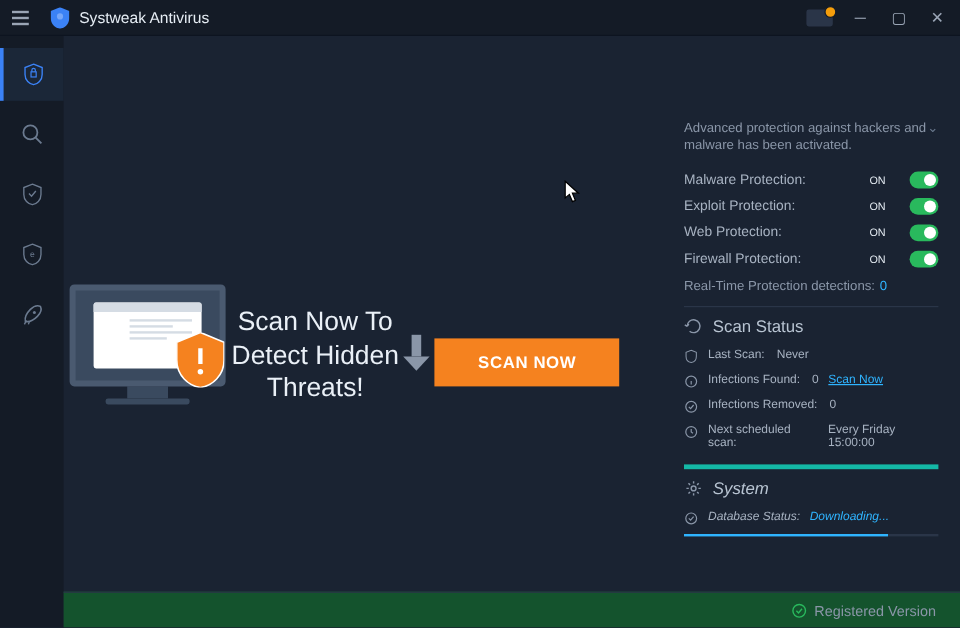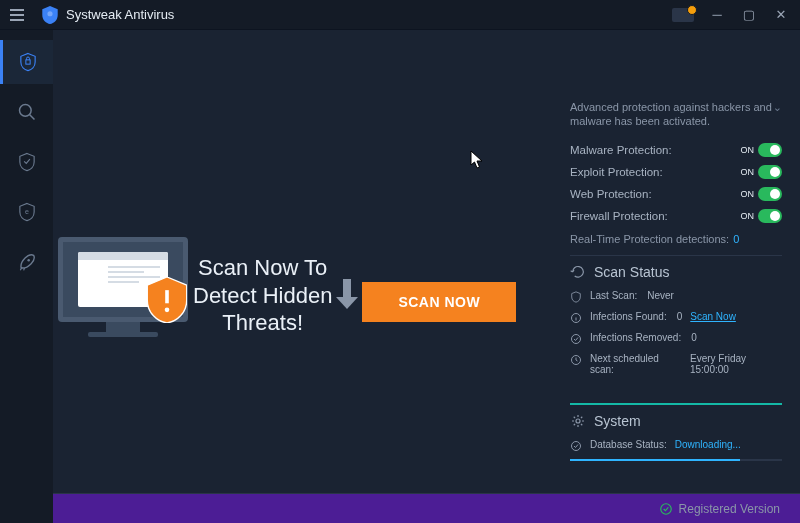--- a/index.html
+++ b/index.html
@@ -117,38 +117,38 @@
 }
 .panel-head {
   display: flex; align-items: center; gap: 8px;
   color: #b8c4d2; font-size: 14px;
   margin-bottom: 6px;
 }
 .panel-head .help { margin-left: auto; width: 14px; height: 14px; border: 1px solid #6b7a8f; border-radius: 50%; font-size: 9px; display: flex; align-items: center; justify-content: center; color: #6b7a8f; }
 .sub-note { color: #8a96a8; font-size: 11px; line-height: 1.3; margin-bottom: 10px; display: flex; }
 .sub-note .chev { margin-left: auto; color: #6b7a8f; }
 .row { display: flex; align-items: center; justify-content: space-between; padding: 4px 0; color: #a8b3c2; }
-.toggle { display: flex; align-items: center; gap: 4px; font-size: 9px; color: #e5ecf3; }
+.toggle { display: flex; align-items: center; gap: 20px; font-size: 9px; color: #e5ecf3; }
 .toggle-bg { width: 24px; height: 14px; background: #29b95d; border-radius: 8px; position: relative; }
 .toggle-bg::after { content: ""; position: absolute; right: 2px; top: 2px; width: 10px; height: 10px; background: #fff; border-radius: 50%; }
 .sep { height: 1px; background: #2a3548; margin: 10px 0 8px; }
 .detections { color: #8a96a8; font-size: 11px; margin-top: 6px; }
 .detections .num { color: #2fb4ff; margin-left: 4px; }
 .status-row { display: flex; align-items: flex-start; gap: 8px; padding: 4px 0; color: #a8b3c2; font-size: 10px; }
 .status-row .ico { width: 12px; height: 12px; flex-shrink: 0; margin-top: 1px; }
 .status-row .val { margin-left: 2px; }
 .status-row .link { color: #2fb4ff; text-decoration: underline; cursor: pointer; }
-.system-sep { border-top: 2px solid #14b8a6; margin-top: 24px; padding-top: 8px; }
+.system-sep { border-top: 4px solid #14b8a6; margin-top: 8px; padding-top: 8px; font-style: italic; }
 .footer {
   position: absolute; bottom: 0; left: 53px; right: 0;
   height: 30px;
   border-top: 1px solid #2a3548;
   display: flex; align-items: center; justify-content: flex-end;
   padding-right: 20px;
-  background: #4c1d95;
+  background: #14532d;
 }
 .footer-text { color: #8a96a8; font-size: 12px; display: flex; align-items: center; gap: 6px; }
 .footer-text svg { width: 14px; height: 14px; }
 .cursor { position: absolute; left: 470px; top: 150px; z-index: 10; }
 .dl-progress { height: 2px; background: #2a3548; margin-top: 3px; position: relative; }
 .dl-progress::after { content: ""; position: absolute; left: 0; top: 0; height: 2px; width: 80%; background: #2fb4ff; }
 </style>
 </head>
 <body>
 

